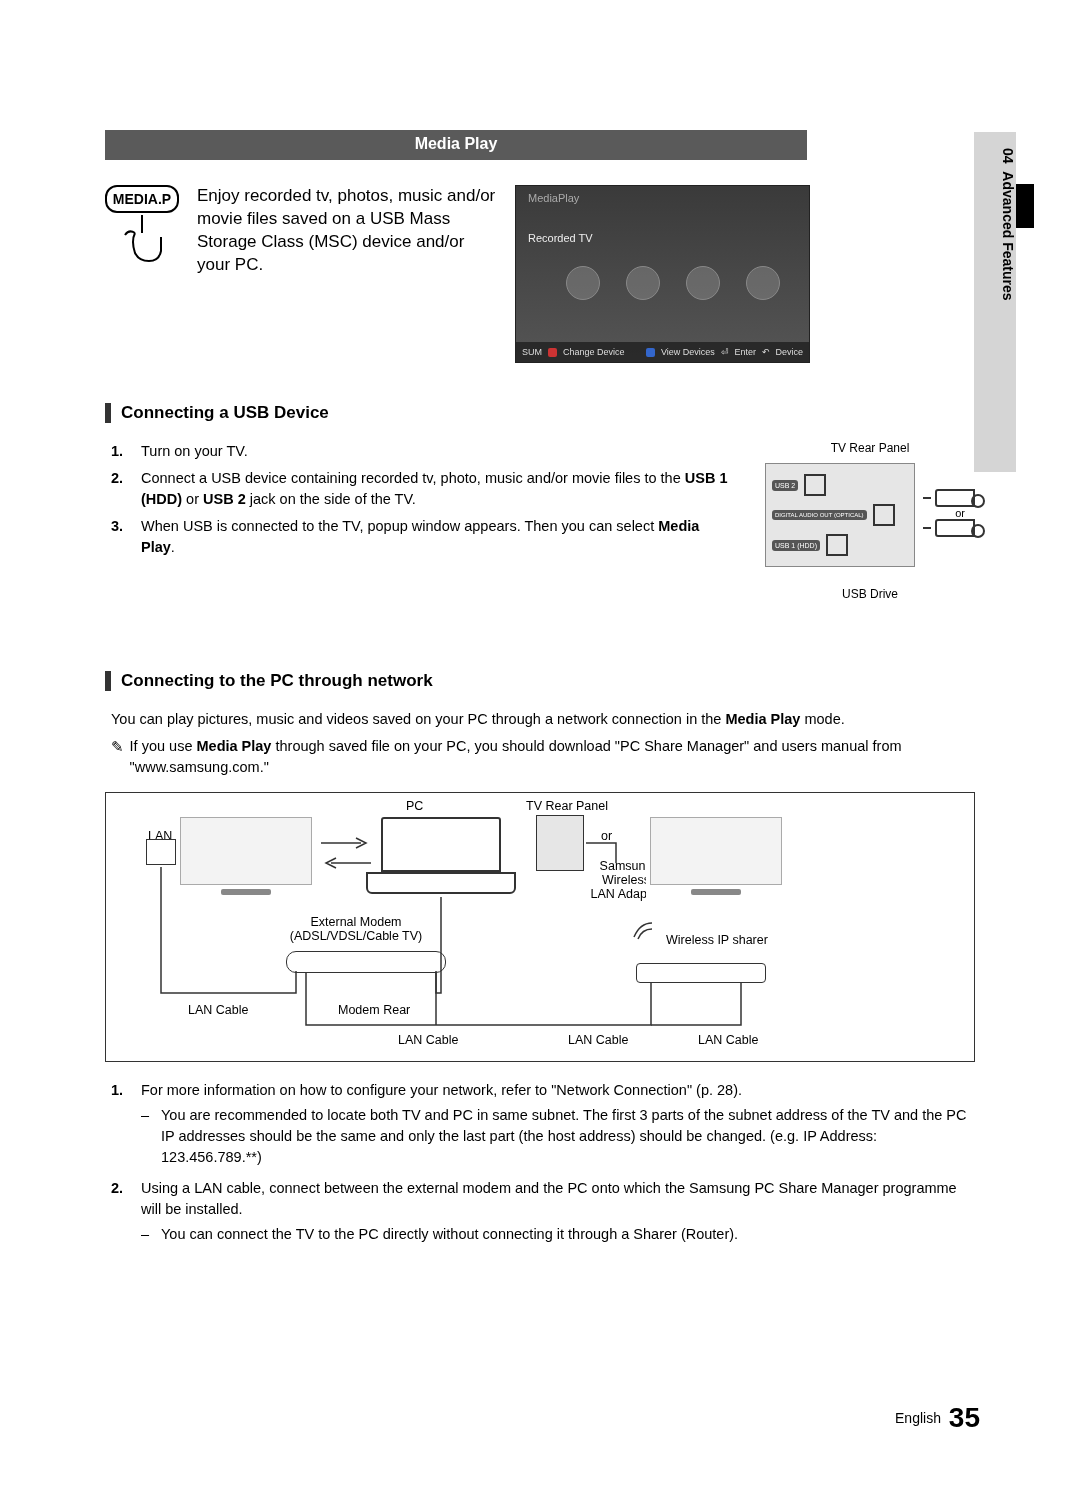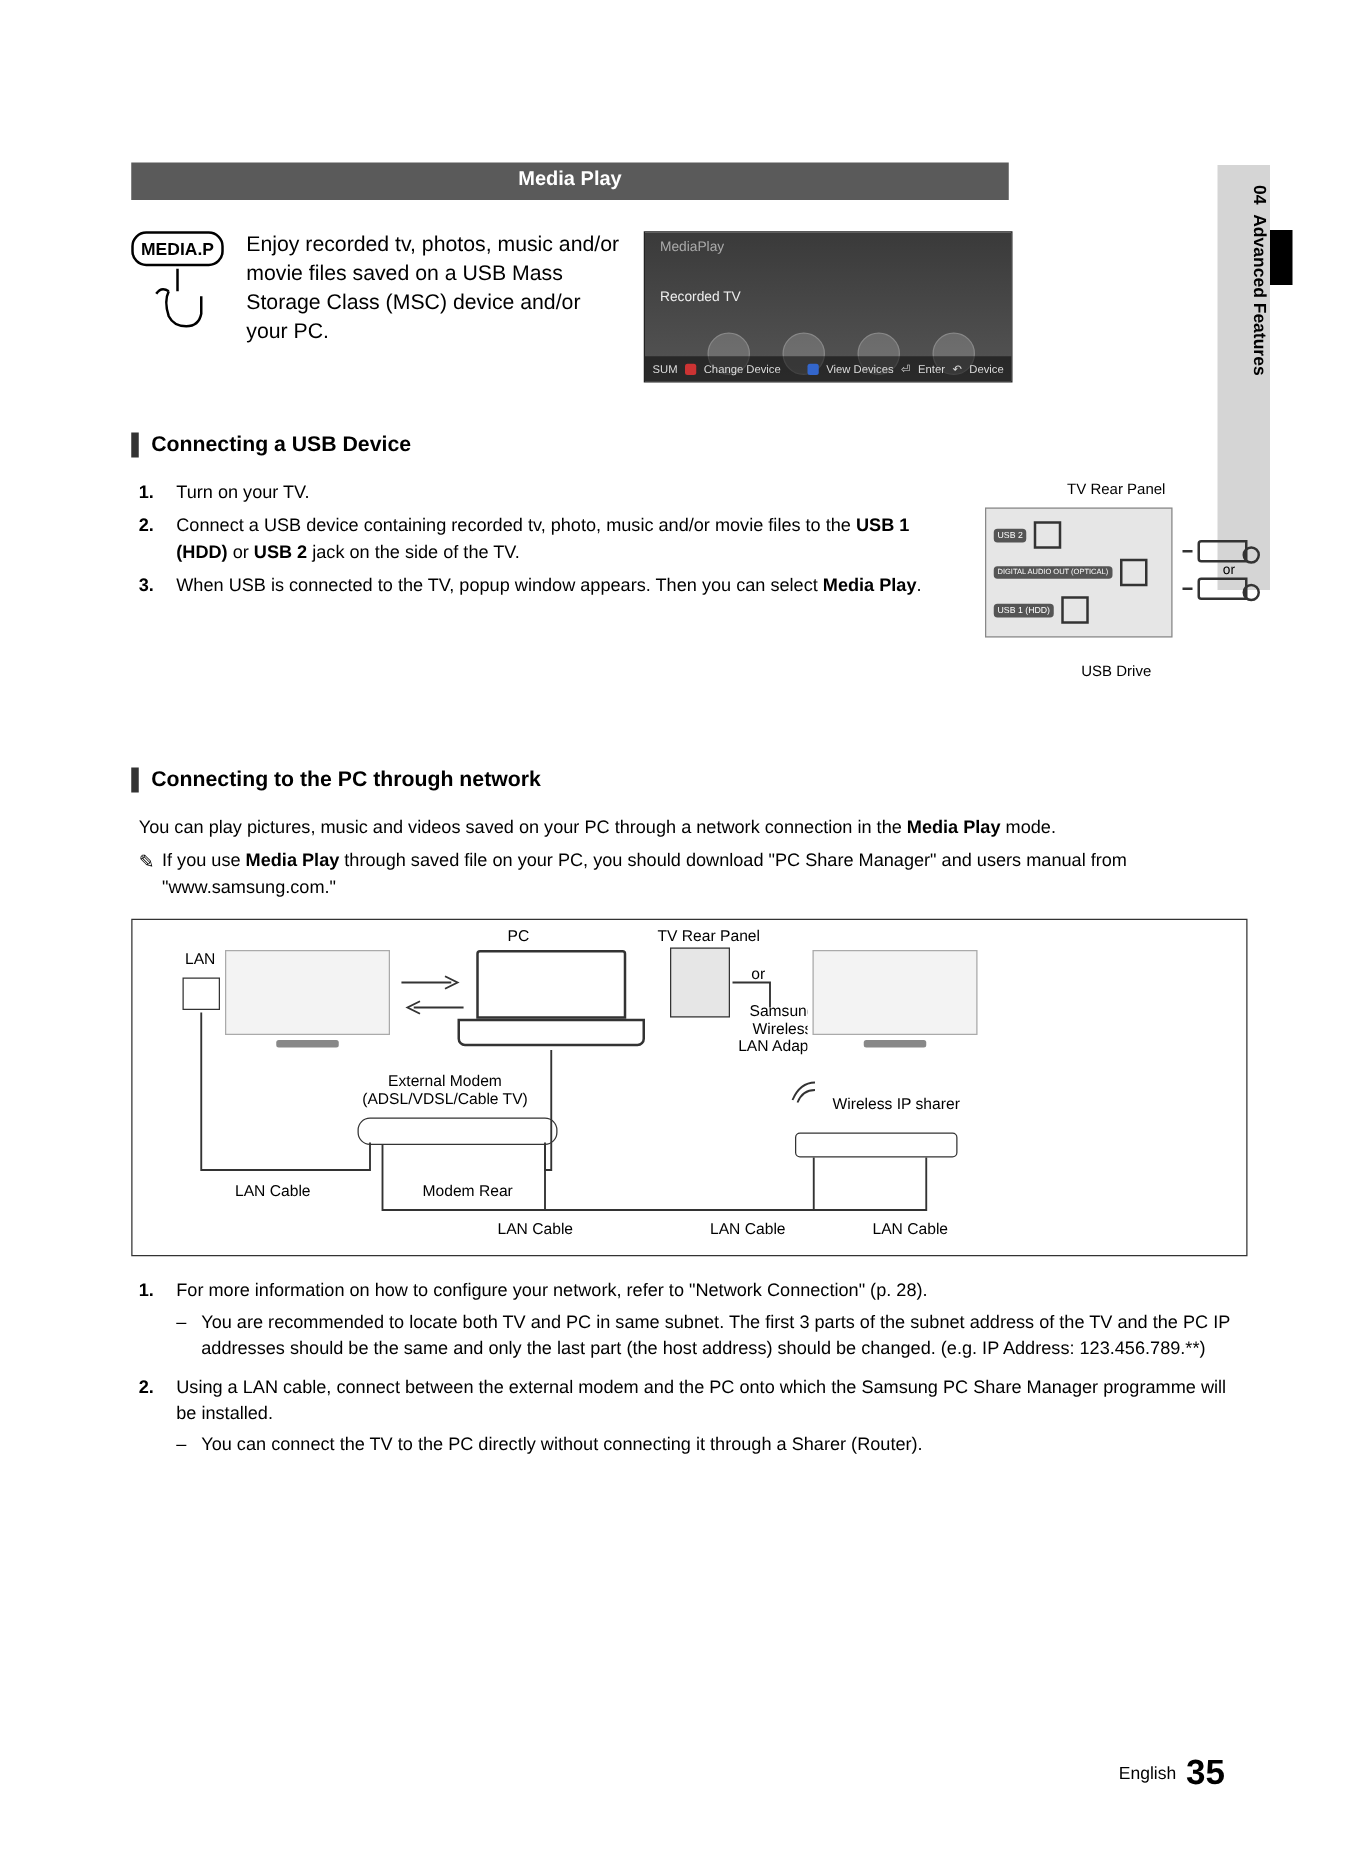--- a/index.html
+++ b/index.html
@@ -5,21 +5,21 @@
   * { box-sizing: border-box; margin: 0; padding: 0; }
   body {
     width: 1080px;
     height: 1494px;
     background: #fff;
     font-family: Arial, Helvetica, sans-serif;
     color: #000;
     position: relative;
   }
   .page {
-    padding: 130px 82px 60px 105px;
+    padding: 130px 105px 60px 105px;
     position: relative;
   }
   .side-tab {
     position: absolute;
     right: 64px;
     top: 132px;
     width: 42px;
     height: 340px;
     background: #d5d5d5;
   }
@@ -69,21 +69,21 @@
     padding: 4px 2px;
   }
   .intro-text {
     font-size: 17px;
     line-height: 1.35;
     flex: 1;
     max-width: 300px;
   }
   .tv-screenshot {
     width: 295px;
-    height: 121px;
+    height: 178px;
     background: linear-gradient(#3a3a3a,#555);
     border: 1px solid #222;
     position: relative;
     color: #ccc;
     font-size: 11px;
   }
   .tv-toplabel { position:absolute; top:6px; left:12px; color:#aaa; }
   .tv-rec { position:absolute; top:46px; left:12px; color:#eee; }
   .tv-iconrow { position:absolute; top:80px; left:50px; display:flex; gap:26px; }
   .tv-icon { width:34px; height:34px; border-radius:50%; background:rgba(200,200,200,0.25); border:1px solid #888; position:relative; }
@@ -263,21 +263,21 @@
 
   <div class="body-text">You can play pictures, music and videos saved on your PC through a network connection in the <b>Media Play</b> mode.</div>
 
   <div class="note-row">
     <span class="note-icon">✎</span>
     <span>If you use <b>Media Play</b> through saved file on your PC, you should download "PC Share Manager" and users manual from "www.samsung.com."</span>
   </div>
 
   <div class="diagram-box">
 
-    <div class="dlabel" style="left:42px; top:24px;">LAN</div>
+    <div class="dlabel" style="left:42px; top:36px;">LAN</div>
     <div class="dlabel" style="left:300px; top:6px;">PC</div>
     <div class="dlabel" style="left:420px; top:6px;">TV Rear Panel</div>
     <div class="dlabel" style="left:495px; top:36px;">or</div>
     <div class="dlabel" style="left:480px; top:66px; width:80px;">Samsung<br>Wireless<br>LAN Adapter</div>
     <div class="dlabel" style="left:170px; top:122px; width:160px;"><span>External Modem</span><br><span>(ADSL/VDSL/Cable TV)</span></div>
     <div class="dlabel" style="left:560px; top:140px;">Wireless IP sharer</div>
     <div class="dlabel" style="left:82px;  top:210px;">LAN Cable</div>
     <div class="dlabel" style="left:232px; top:210px;">Modem Rear</div>
     <div class="dlabel" style="left:292px; top:240px;">LAN Cable</div>
     <div class="dlabel" style="left:462px; top:240px;">LAN Cable</div>

